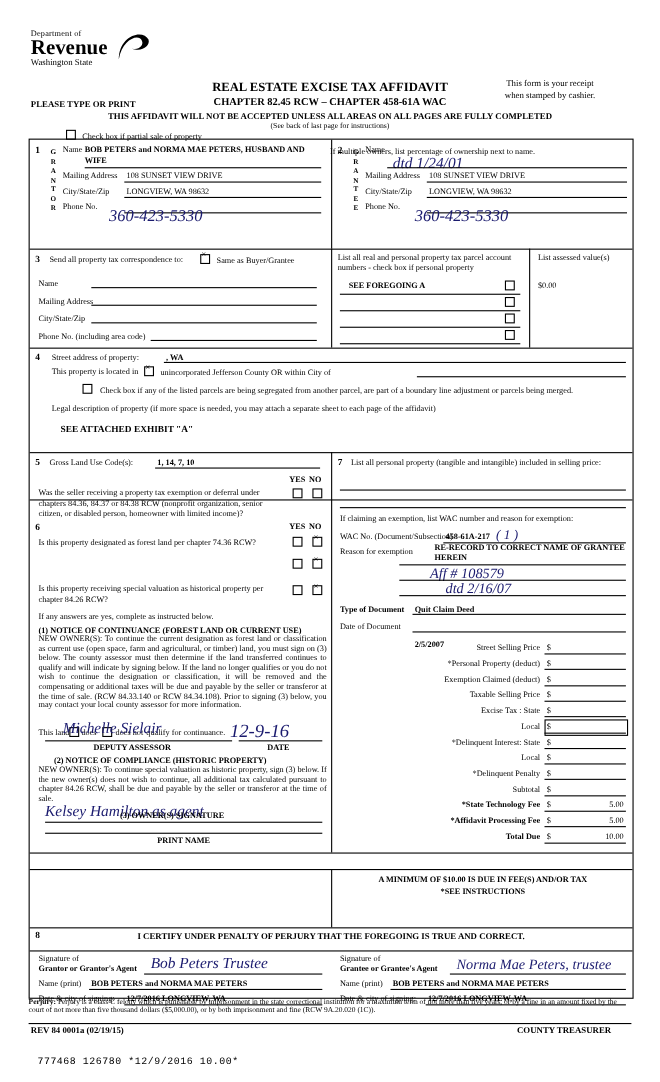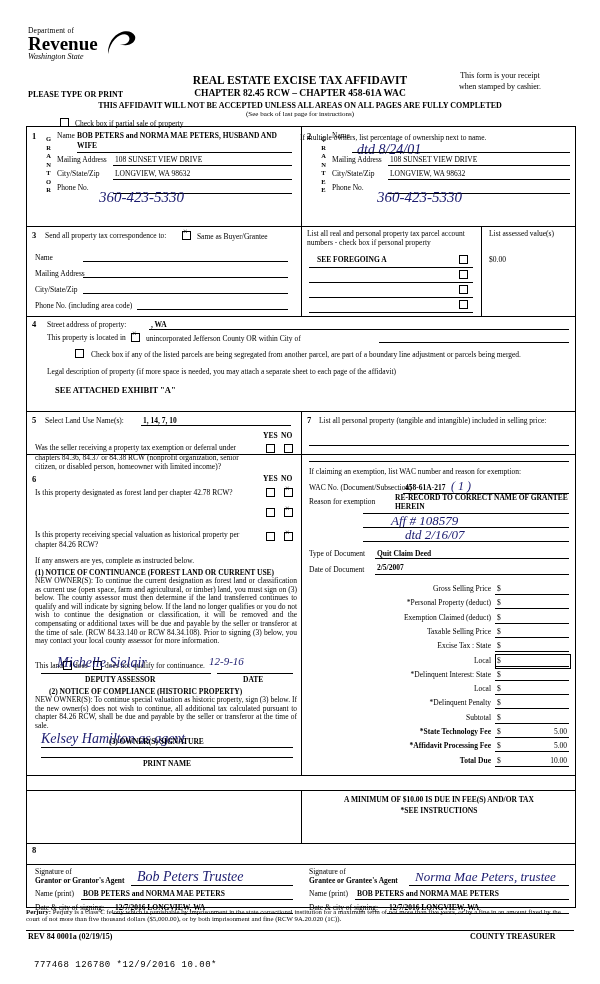--- a/index.html
+++ b/index.html
@@ -1,21 +1,21 @@
 <!DOCTYPE html>
 <html><head>
 <meta charset="utf-8">
 <style>
   html,body{margin:0;padding:0;background:#fff;}
   body{width:600px;height:984px;font-family:"Liberation Serif",serif;color:#000;position:relative;overflow:hidden;}
   .page{position:absolute;left:0;top:0;width:600px;height:748px;}
   .logo{position:absolute;left:28px;top:26px;width:140px;height:42px;}
   .logo .dept{font-family:"Liberation Serif",serif;font-size:7.5px;letter-spacing:.2px;}
   .logo .rev{font-family:"Liberation Serif",serif;font-size:19px;font-weight:bold;line-height:17px;}
-  .logo .wa{font-family:"Liberation Serif",serif;font-size:8px;font-style:italic;}
+  .logo .wa{font-family:"Liberation Serif",serif;font-size:8px;}
   .swoosh{position:absolute;left:104px;top:24px;width:34px;height:34px;}
   .title{position:absolute;left:0;top:74px;width:600px;text-align:center;font-size:11.5px;font-weight:bold;}
   .subtitle{position:absolute;left:0;top:88px;width:600px;text-align:center;font-size:9.5px;font-weight:bold;}
   .receipt{position:absolute;left:420px;top:70px;width:160px;text-align:center;font-size:8px;}
   .receipt div{line-height:11px;}
   .ptype{position:absolute;left:28px;top:90px;font-size:8px;font-weight:bold;}
   .warn{position:absolute;left:0;top:101px;width:600px;text-align:center;font-size:8px;font-weight:bold;}
   .seefoot{position:absolute;left:0;top:110px;width:600px;text-align:center;font-size:7px;}
   .multi{position:absolute;left:300px;top:133px;font-size:7.5px;}
 
@@ -99,21 +99,21 @@
     <div class="cell" style="left:30px;top:42px;">City/State/Zip</div>
     <div class="cell" style="left:88px;top:42px;">LONGVIEW, WA 98632</div>
     <div class="line hl" style="left:86px;top:52px;width:179px;"></div>
     <div class="cell" style="left:30px;top:56px;">Phone No.</div>
     <div class="line hl" style="left:86px;top:66px;width:179px;"></div>
     <div class="cell hand" style="left:72px;top:62px;font-size:15px;">360-423-5330</div>
 
     <div class="cell n" style="left:280px;top:4px;">2</div>
     <div class="grantorv" style="left:292px;top:8px;">G<br>R<br>A<br>N<br>T<br>E<br>E</div>
     <div class="cell" style="left:305px;top:4px;">Name</div>
-    <div class="cell hand" style="left:330px;top:15px;font-size:14px;">dtd 8/24/01</div>
+    <div class="cell hand" style="left:330px;top:15px;font-size:14px;">dtd 1/24/01</div>
     <div class="line hl" style="left:325px;top:25px;width:218px;"></div>
     <div class="cell" style="left:305px;top:28px;">Mailing Address</div>
     <div class="cell" style="left:363px;top:28px;">108 SUNSET VIEW DRIVE</div>
     <div class="line hl" style="left:361px;top:38px;width:182px;"></div>
     <div class="cell" style="left:305px;top:42px;">City/State/Zip</div>
     <div class="cell" style="left:363px;top:42px;">LONGVIEW, WA 98632</div>
     <div class="line hl" style="left:361px;top:52px;width:182px;"></div>
     <div class="cell" style="left:305px;top:56px;">Phone No.</div>
     <div class="line hl" style="left:361px;top:66px;width:182px;"></div>
     <div class="cell hand" style="left:350px;top:62px;font-size:15px;">360-423-5330</div>
@@ -158,35 +158,35 @@
     </div>
     <div class="line hl" style="left:352px;top:215px;width:190px;"></div>
     <div class="cell" style="left:48px;top:222px;">
       <span class="chk"></span>
       <span style="margin-left:5px;">Check box if any of the listed parcels are being segregated from another parcel, are part of a boundary line adjustment or parcels being merged.</span>
     </div>
     <div class="cell" style="left:20px;top:240px;">Legal description of property (if more space is needed, you may attach a separate sheet to each page of the affidavit)</div>
     <div class="cell b" style="left:28px;top:258px;font-size:8.5px;">SEE ATTACHED EXHIBIT "A"</div>
 
     <div class="cell n" style="left:5px;top:288px;">5</div>
-    <div class="cell" style="left:18px;top:289px;">Select Land Use Name(s):</div>
+    <div class="cell" style="left:18px;top:289px;">Gross Land Use Code(s):</div>
     <div class="cell b" style="left:116px;top:289px;">1, 14, 7, 10</div>
     <div class="line hl" style="left:114px;top:298px;width:150px;"></div>
 
     <div class="cell b" style="left:236px;top:304px;">YES</div>
     <div class="cell b" style="left:254px;top:304px;">NO</div>
     <div class="cell" style="left:8px;top:316px;width:220px;line-height:9.5px;">Was the seller receiving a property tax exemption or deferral under chapters 84.36, 84.37 or 84.38 RCW (nonprofit organization, senior citizen, or disabled person, homeowner with limited income)?</div>
     <span class="chk" style="position:absolute;left:239px;top:317px;"></span>
     <span class="chk" style="position:absolute;left:257px;top:317px;"></span>
 
     <div class="cell n" style="left:5px;top:347px;">6</div>
     <div class="cell b" style="left:236px;top:347px;">YES</div>
     <div class="cell b" style="left:254px;top:347px;">NO</div>
 
-    <div class="cell" style="left:8px;top:361px;width:222px;line-height:9.5px;">Is this property designated as forest land per chapter 42.78 RCW?</div>
+    <div class="cell" style="left:8px;top:361px;width:222px;line-height:9.5px;">Is this property designated as forest land per chapter 74.36 RCW?</div>
     <span class="chk" style="position:absolute;left:239px;top:361px;"></span>
     <span class="chk chkx" style="position:absolute;left:257px;top:361px;"></span>
 
     <span class="chk" style="position:absolute;left:239px;top:381px;"></span>
     <span class="chk chkx" style="position:absolute;left:257px;top:381px;"></span>
 
     <div class="cell" style="left:8px;top:403px;width:222px;line-height:9.5px;">Is this property receiving special valuation as historical property per chapter 84.26 RCW?</div>
     <span class="chk" style="position:absolute;left:239px;top:405px;"></span>
     <span class="chk chkx" style="position:absolute;left:257px;top:405px;"></span>
 
@@ -194,21 +194,21 @@
     <div class="cell b" style="left:8px;top:441px;width:262px;line-height:9px;">(1) NOTICE OF CONTINUANCE (FOREST LAND OR CURRENT USE)</div>
     <div class="cell" style="left:8px;top:450px;width:262px;line-height:8.6px;text-align:justify;"><span>NEW OWNER(S): To continue the current designation as forest land or classification as current use (open space, farm and agricultural, or timber) land, you must sign on (3) below. The county assessor must then determine if the land transferred continues to qualify and will indicate by signing below. If the land no longer qualifies or you do not wish to continue the designation or classification, it will be removed and the compensating or additional taxes will be due and payable by the seller or transferor at the time of sale. (RCW 84.33.140 or RCW 84.34.108). Prior to signing (3) below, you may contact your local county assessor for more information.</span></div>
 
     <div class="cell" style="left:8px;top:534px;">This land</div>
     <span class="chk" style="position:absolute;left:36px;top:534px;"></span>
     <div class="cell" style="left:47px;top:534px;">does</div>
     <span class="chk" style="position:absolute;left:66px;top:534px;"></span>
     <div class="cell" style="left:78px;top:534px;">does not</div>
     <div class="cell" style="left:106px;top:534px;">qualify for continuance.</div>
     <div class="cell hand" style="left:30px;top:528px;font-size:14px;">Michelle Sielair</div>
-    <div class="cell hand" style="left:182px;top:528px;font-size:11px;">12-9-16</div>
+    <div class="cell hand" style="left:182px;top:528px;font-size:17px;">12-9-16</div>
     <div class="line hl" style="left:14px;top:546px;width:170px;"></div>
     <div class="line hl" style="left:190px;top:546px;width:76px;"></div>
     <div class="cell b" style="left:58px;top:548px;">DEPUTY ASSESSOR</div>
     <div class="cell b" style="left:216px;top:548px;">DATE</div>
 
     <div class="cell b" style="left:22px;top:560px;">(2) NOTICE OF COMPLIANCE (HISTORIC PROPERTY)</div>
     <div class="cell" style="left:8px;top:569px;width:262px;line-height:8.6px;text-align:justify;"><span>NEW OWNER(S): To continue special valuation as historic property, sign (3) below. If the new owner(s) does not wish to continue, all additional tax calculated pursuant to chapter 84.26 RCW, shall be due and payable by the seller or transferor at the time of sale.</span></div>
 
     <div class="cell hand" style="left:14px;top:604px;font-size:14px;">Kelsey Hamilton as agent</div>
     <div class="line hl" style="left:14px;top:620px;width:252px;"></div>
@@ -228,29 +228,29 @@
     <div class="line hl" style="left:376px;top:366px;width:166px;"></div>
 
     <div class="cell" style="left:282px;top:370px;">Reason for exemption</div>
     <div class="cell b" style="left:368px;top:366px;width:174px;line-height:9px;">RE-RECORD TO CORRECT NAME OF GRANTEE HEREIN</div>
     <div class="cell hand" style="left:364px;top:386px;font-size:13px;">Aff # 108579</div>
     <div class="cell hand" style="left:378px;top:400px;font-size:13px;">dtd 2/16/07</div>
     <div class="line hl" style="left:336px;top:386px;width:206px;"></div>
     <div class="line hl" style="left:336px;top:400px;width:206px;"></div>
     <div class="line hl" style="left:336px;top:414px;width:206px;"></div>
 
-    <div class="cell" style="left:282px;top:422px;">Type of Document</div>
+    <div class="cell" style="left:282px;top:422px;font-weight:bold;">Type of Document</div>
     <div class="cell b" style="left:350px;top:422px;">Quit Claim Deed</div>
     <div class="line hl" style="left:348px;top:431px;width:194px;"></div>
     <div class="cell" style="left:282px;top:438px;">Date of Document</div>
-    <div class="cell b" style="left:350px;top:436px;">2/5/2007</div>
+    <div class="cell b" style="left:350px;top:454px;">2/5/2007</div>
     <div class="line hl" style="left:348px;top:447px;width:194px;"></div>
 
     <div id="money-rows">
-        <div class="cell" style="left: 282px; top: 457px; width: 182px; text-align: right;">Gross Selling Price</div>
+        <div class="cell" style="left: 282px; top: 457px; width: 182px; text-align: right;">Street Selling Price</div>
         <div class="cell" style="left: 470px; top: 457px;">$</div>
         <div class="cell" style="left: 480px; top: 457px; width: 60px; text-align: right;"></div>
         <div class="line hl" style="left: 468px; top: 467px; width: 74px;"></div>
         <div class="cell" style="left: 282px; top: 471.3px; width: 182px; text-align: right;">*Personal Property (deduct)</div>
         <div class="cell" style="left: 470px; top: 471.3px;">$</div>
         <div class="cell" style="left: 480px; top: 471.3px; width: 60px; text-align: right;"></div>
         <div class="line hl" style="left: 468px; top: 481.3px; width: 74px;"></div>
         <div class="cell" style="left: 282px; top: 485.6px; width: 182px; text-align: right;">Exemption Claimed (deduct)</div>
         <div class="cell" style="left: 470px; top: 485.6px;">$</div>
         <div class="cell" style="left: 480px; top: 485.6px; width: 60px; text-align: right;"></div>
@@ -295,20 +295,21 @@
         <div class="cell" style="left: 470px; top: 628.6px;">$</div>
         <div class="cell" style="left: 480px; top: 628.6px; width: 60px; text-align: right;">10.00</div>
         <div class="line hl" style="left: 468px; top: 638.6px; width: 74px;"></div>
         <div style="position: absolute; left: 468px; top: 526.5px; width: 74px; height: 13px; border: 1px solid rgb(0, 0, 0);"></div>
       </div>
 
     <div class="cell b" style="left:282px;top:668px;width:260px;text-align:center;">A MINIMUM OF $10.00 IS DUE IN FEE(S) AND/OR TAX</div>
     <div class="cell b" style="left:282px;top:679px;width:260px;text-align:center;">*SEE INSTRUCTIONS</div>
 
     <div class="cell n" style="left:5px;top:718px;">8</div>
+    <div class="cell b" style="left:0;top:720px;width:548px;text-align:center;font-size:8px;">I CERTIFY UNDER PENALTY OF PERJURY THAT THE FOREGOING IS TRUE AND CORRECT.</div>
 
     <div class="cell" style="left:8px;top:740px;">Signature of</div>
     <div class="cell b" style="left:8px;top:749px;">Grantor or Grantor's Agent</div>
     <div class="cell hand" style="left:110px;top:742px;font-size:14px;">Bob Peters Trustee</div>
     <div class="line hl" style="left:104px;top:758px;width:162px;"></div>
     <div class="cell" style="left:8px;top:762px;">Name (print)</div>
     <div class="cell b" style="left:56px;top:762px;">BOB PETERS and NORMA MAE PETERS</div>
     <div class="line hl" style="left:54px;top:772px;width:212px;"></div>
     <div class="cell" style="left:8px;top:776px;">Date &amp; city of signing:</div>
     <div class="cell b" style="left:88px;top:776px;">12/7/2016 LONGVIEW, WA</div>

